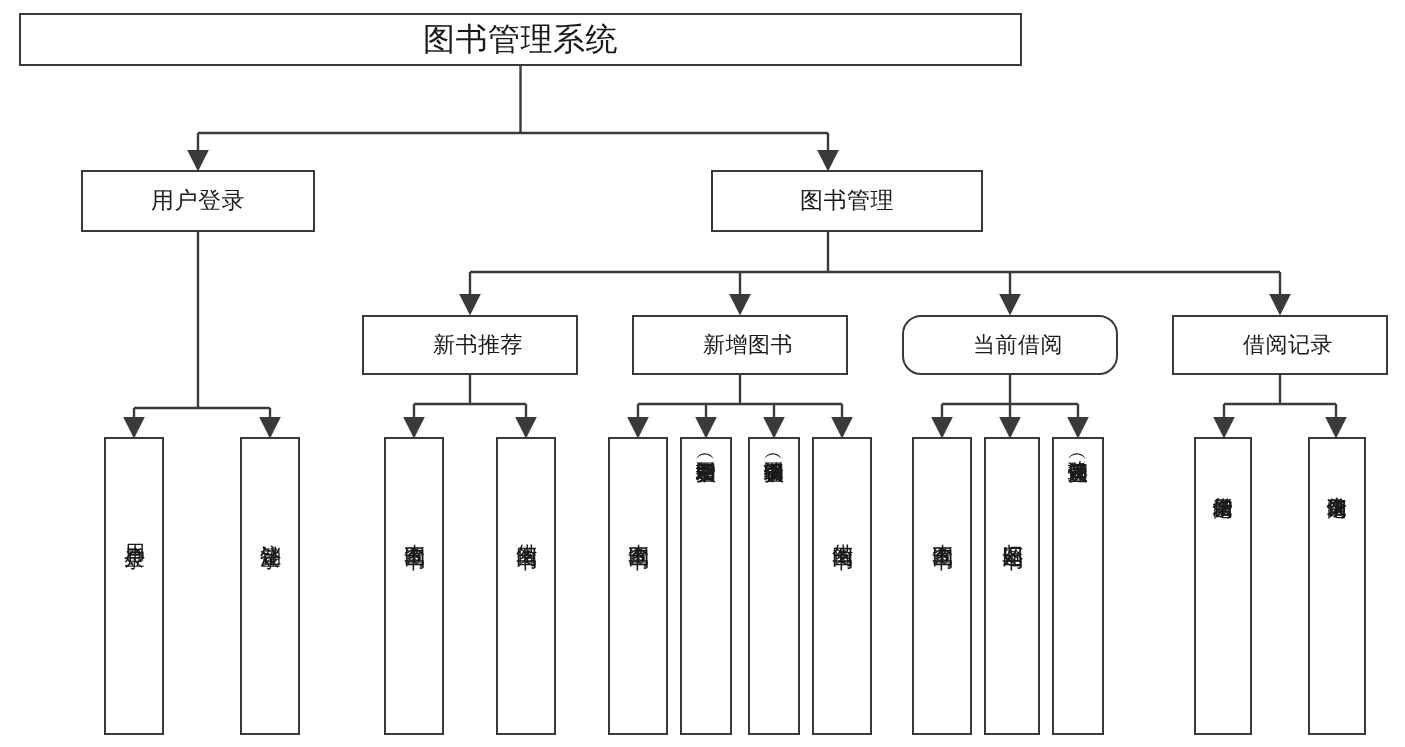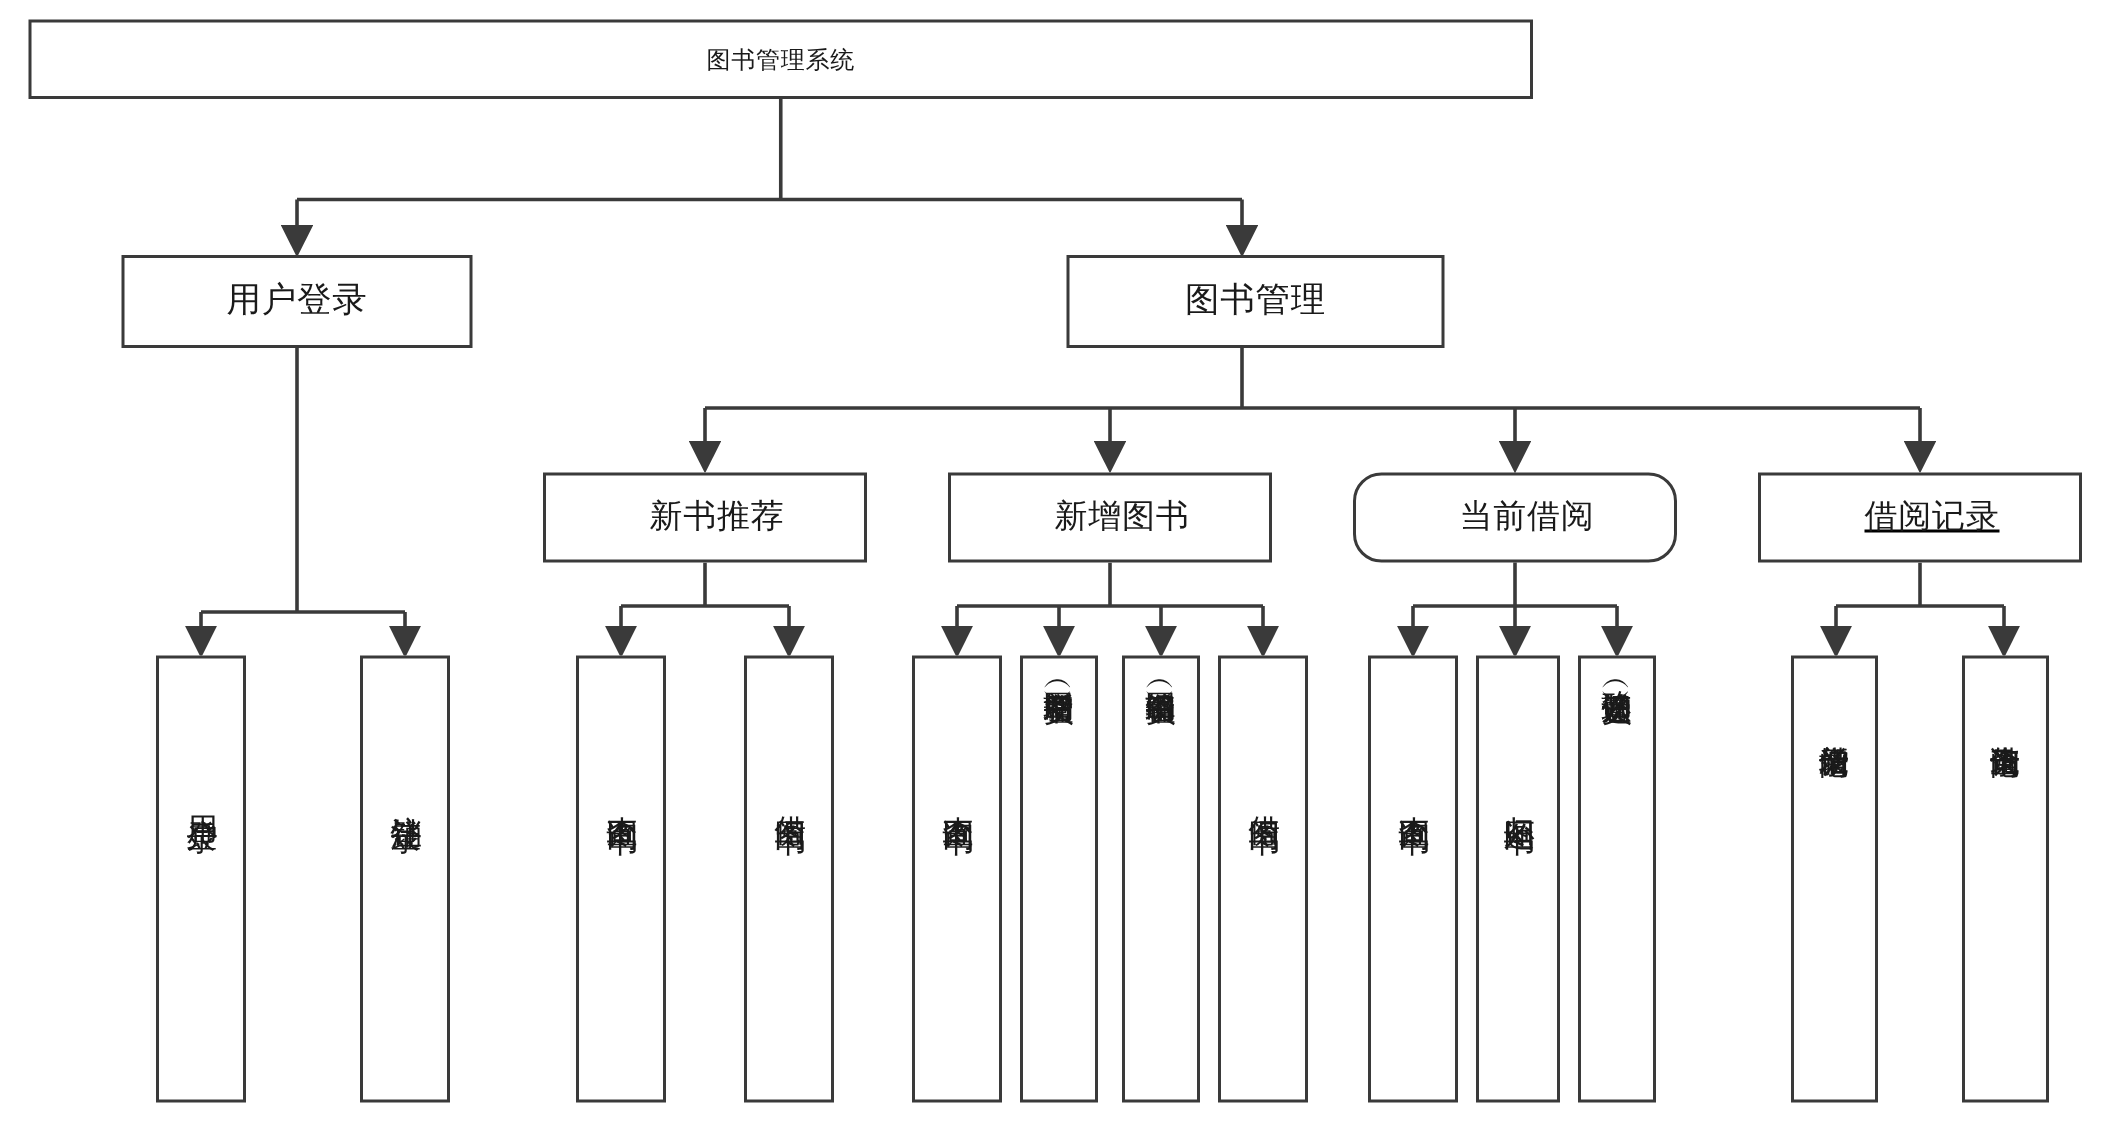--- a/index.html
+++ b/index.html
@@ -37,21 +37,21 @@
     z-index: 2;
   }
   .node-label {
     color: #1a1a1a;
     font-size: 23px;
     line-height: 1.12;
     letter-spacing: 0.5px;
     white-space: nowrap;
     text-align: center;
   }
-  .node.level-0 .node-label { font-size: 16px; }
+  .node.level-0 .node-label { font-size: 32px; }
   .node.level-1 .node-label { font-size: 23px; }
   .node.level-2 .node-label { font-size: 22px; margin-left: 16px; }
   
   .node.leaf {
     align-items: flex-start;
     justify-content: center;
     padding-top: 4px;
   }
   .node.leaf .node-label {
     writing-mode: vertical-rl;
@@ -134,37 +134,37 @@
   </svg>
 
   <div class="node level-0" style="left:19px; top:13px; width:1003px; height:53px;">
     <span class="node-label">图书管理系统</span>
   </div>
 
   <div class="node level-1" style="left:81px; top:170px; width:234px; height:62px;">
     <span class="node-label">用户登录</span>
   </div>
 
-  <div class="node level-1" style="left:711px; top:170px; width:252px; height:62px;">
+  <div class="node level-1" style="left:711px; top:170px; width:272px; height:62px;">
     <span class="node-label">图书管理</span>
   </div>
 
   <div class="node level-2" style="left:362px; top:315px; width:216px; height:60px;">
     <span class="node-label">新书推荐</span>
   </div>
 
   <div class="node level-2" style="left:632px; top:315px; width:216px; height:60px;">
     <span class="node-label">新增图书</span>
   </div>
 
   <div class="node level-2" style="left:902px; top:315px; width:216px; height:60px;border-radius:19px;">
     <span class="node-label">当前借阅</span>
   </div>
 
-  <div class="node level-2" style="left:1172px; top:315px; width:216px; height:60px;text-decoration:underline;">
+  <div class="node level-2" style="left:1172px; top:315px; width:216px; height:60px;">
     <span class="node-label">借阅记录</span>
   </div>
 
   <div class="node leaf" style="left:104px; top:437px; width:60px; height:298px; padding-top:88px;">
     <span class="node-label">用户登录</span>
   </div>
 
   <div class="node leaf" style="left:240px; top:437px; width:60px; height:298px; padding-top:88px;">
     <span class="node-label">注销登录</span>
   </div>

